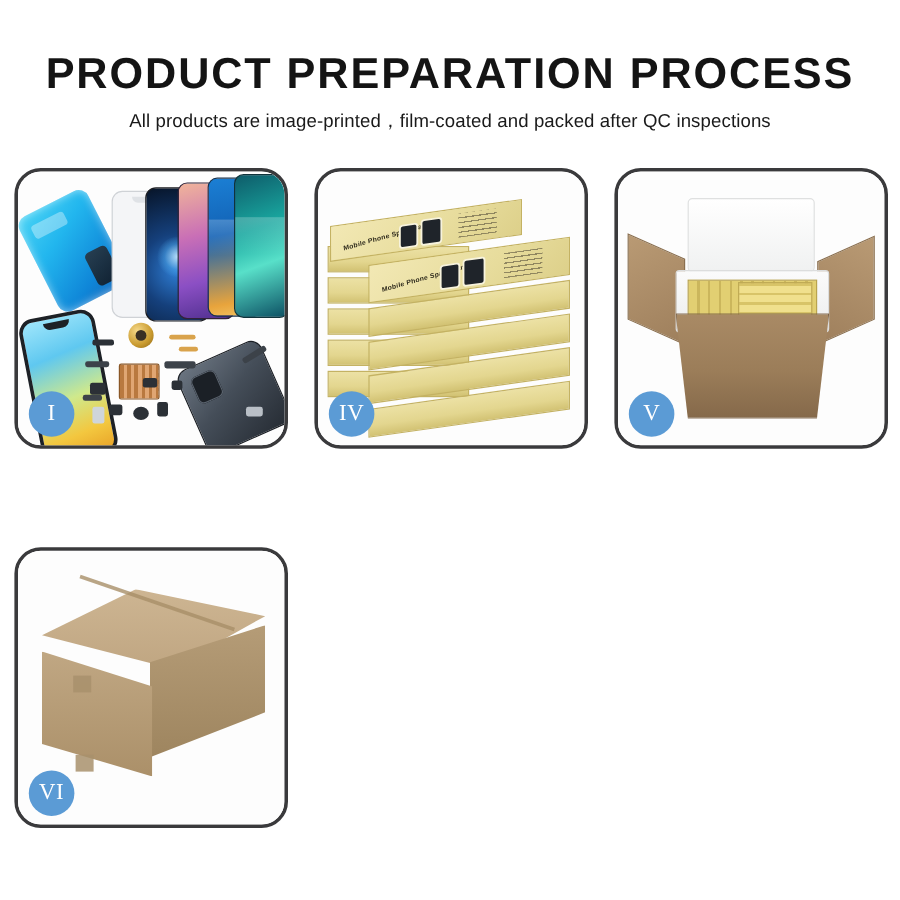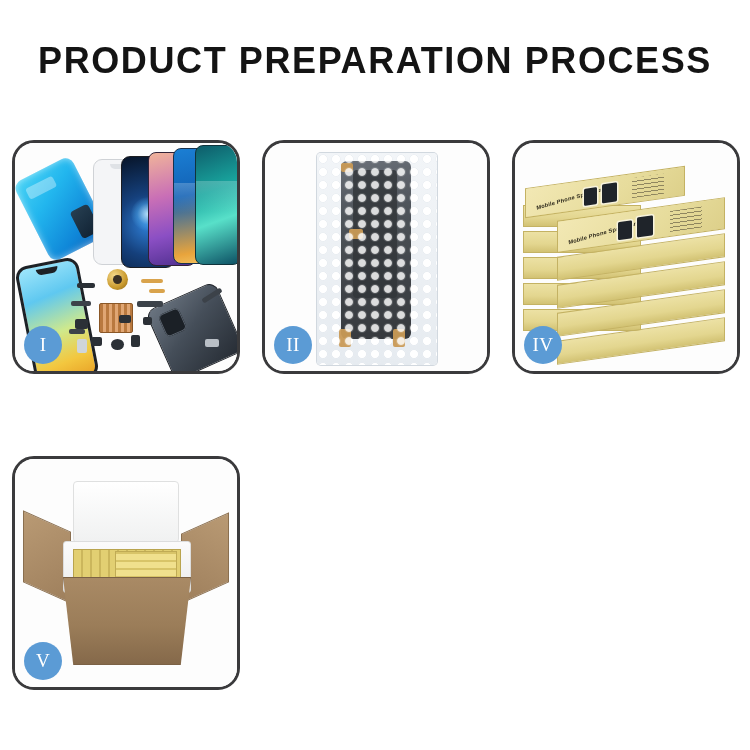--- a/index.html
+++ b/index.html
@@ -352,20 +352,21 @@
     position:absolute; width:15px; height:14px; background:#a8906c; opacity:.85;
   }
 </style>
 </head>
 <body>
 
 <div id="page">
 
   <div class="header">
     <div class="title">PRODUCT PREPARATION PROCESS</div>
+    <div class="subtitle">All products are image-printed，film-coated and packed after QC inspections</div>
   </div>
 
   <div class="grid">
 
     <div class="panel">
       <div class="stage">
         <div class="ph adhesive"></div>
         <div class="ph screen-front"></div>
         <div class="ph screen-dark"></div>
         <div class="ph ph-purple"></div>
@@ -390,32 +391,20 @@
         <div class="flexg" style="left:56px;top:158px;width:20px;height:5px;"></div>
         <div class="flexg" style="left:122px;top:158px;width:26px;height:6px;"></div>
         <div class="flexg" style="left:54px;top:186px;width:16px;height:5px;"></div>
         <div class="flexg" style="left:186px;top:150px;width:22px;height:5px;transform:rotate(-32deg);"></div>
         <div class="chip" style="left:190px;top:196px;width:14px;height:8px;background:#b9bfc6;"></div>
 
         <div class="badge">I</div>
       </div>
     </div>
 
-    <div class="panel">
-      <div class="stage">
-        <div class="bubblewrap"></div>
-        <div class="inner-part" style="left:76px;"></div>
-        <div class="tape" style="left:76px;top:20px;width:12px;height:9px;"></div>
-        <div class="tape" style="left:84px;top:86px;width:14px;height:10px;"></div>
-        <div class="tape" style="left:74px;top:186px;width:12px;height:18px;"></div>
-        <div class="tape" style="left:128px;top:186px;width:12px;height:18px;"></div>
-        <div class="bw-overlay"></div>
-        <div class="badge">II</div>
-      </div>
-    </div>
 
 
     <div class="panel">
       <div class="stage">
         <div class="stack">
 
           <div class="sbox" style="left:0px;  top:44px;  width:118px; height:22px;"></div>
           <div class="sbox" style="left:0px;  top:70px;  width:118px; height:22px;"></div>
           <div class="sbox" style="left:0px;  top:96px;  width:118px; height:22px;"></div>
           <div class="sbox" style="left:0px;  top:122px; width:118px; height:22px;"></div>
@@ -452,15 +441,26 @@
         <div class="v-flapR"></div>
         <div class="v-foam-lid"></div>
         <div class="v-foam-body"></div>
         <div class="v-inner"></div>
         <div class="v-inner2"></div>
         <div class="v-body"></div>
         <div class="badge">V</div>
       </div>
     </div>
 
+    <div class="panel">
+      <div class="stage">
+        <div class="c-top"></div>
+        <div class="c-right"></div>
+        <div class="c-front"></div>
+        <div class="c-seam"></div>
+        <div class="c-tab" style="left:46px; top:104px;"></div>
+        <div class="c-tab" style="left:48px; top:170px;"></div>
+        <div class="badge">VI</div>
+      </div>
+    </div>
 
   </div>
 </div>
 
 </body></html>

